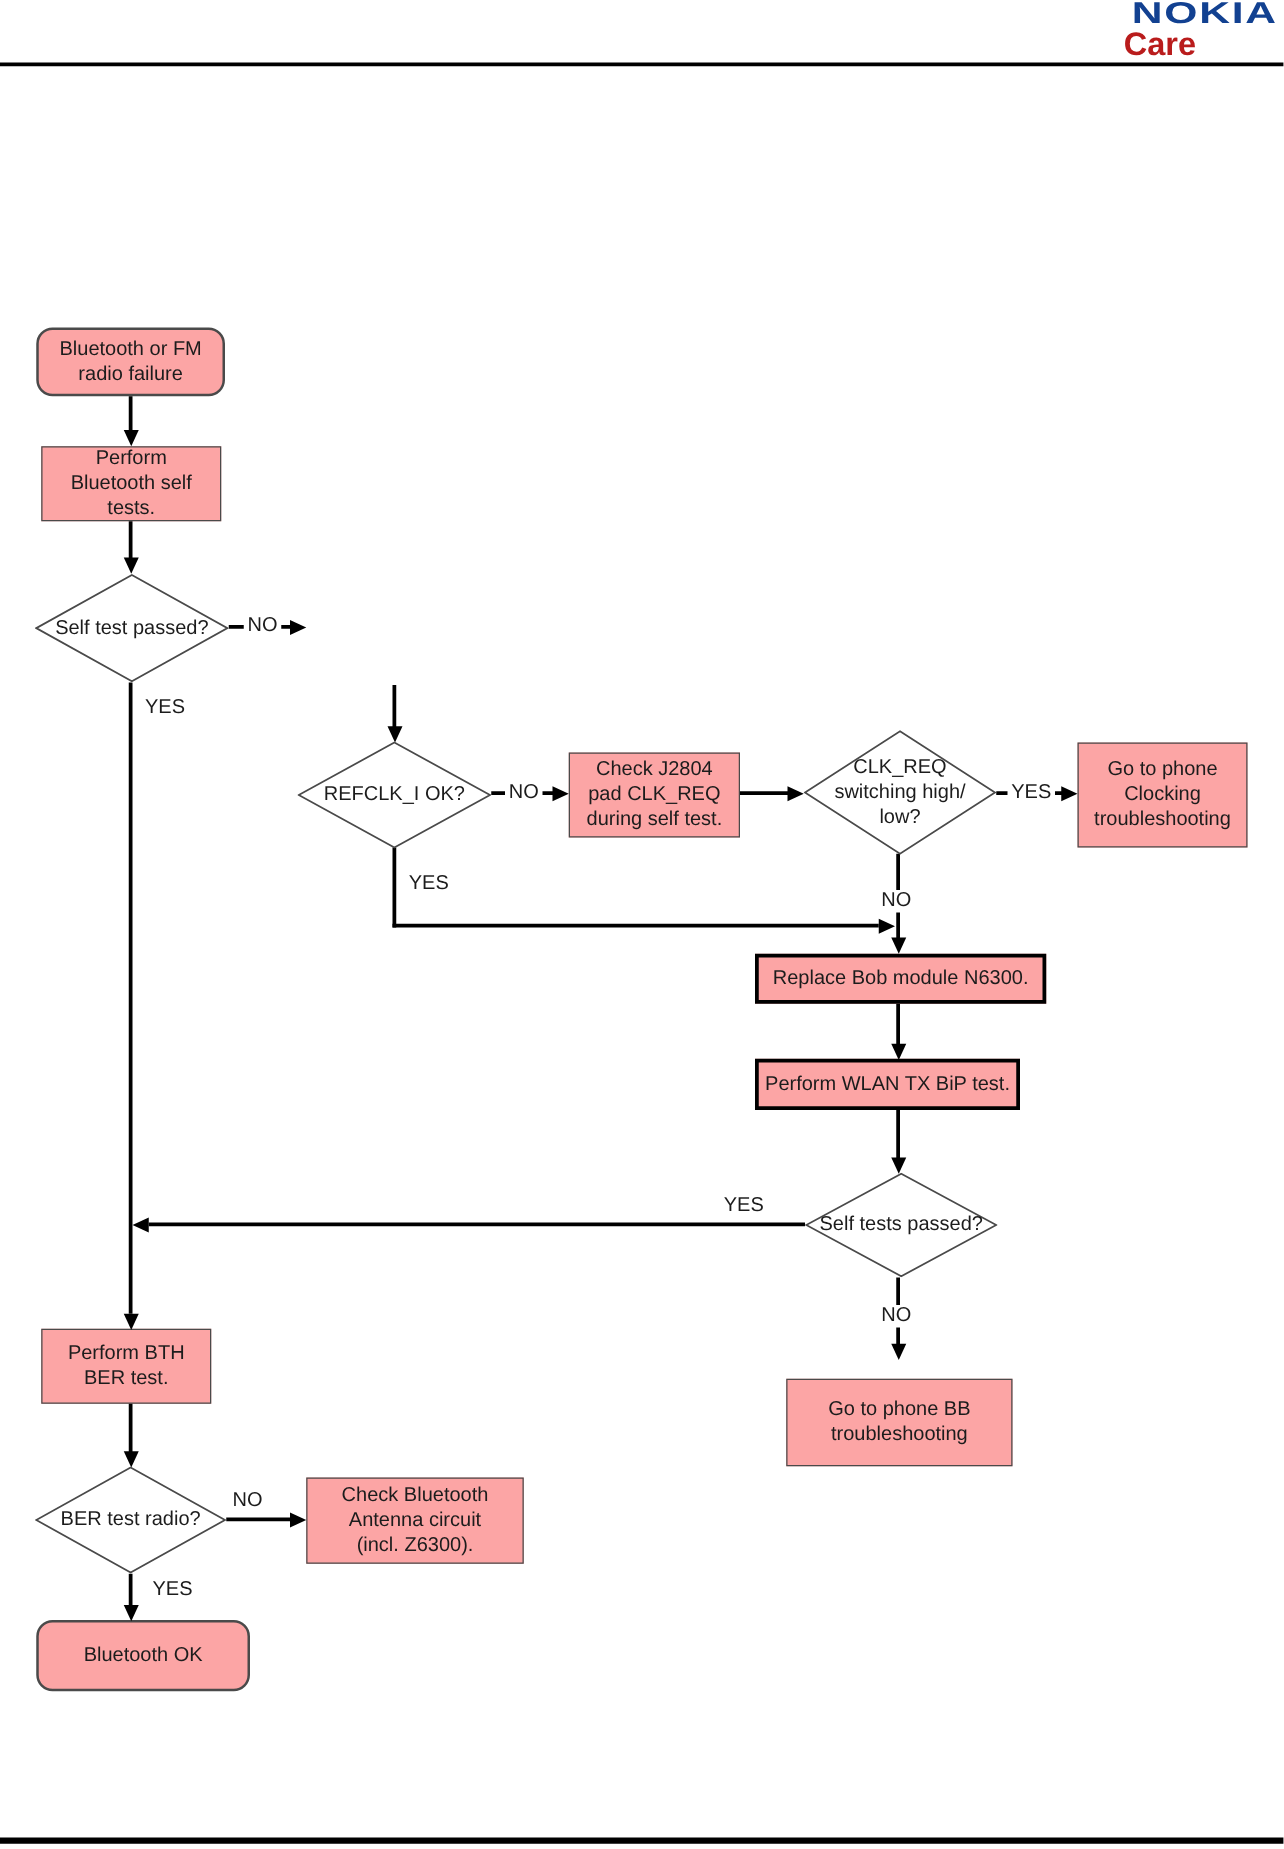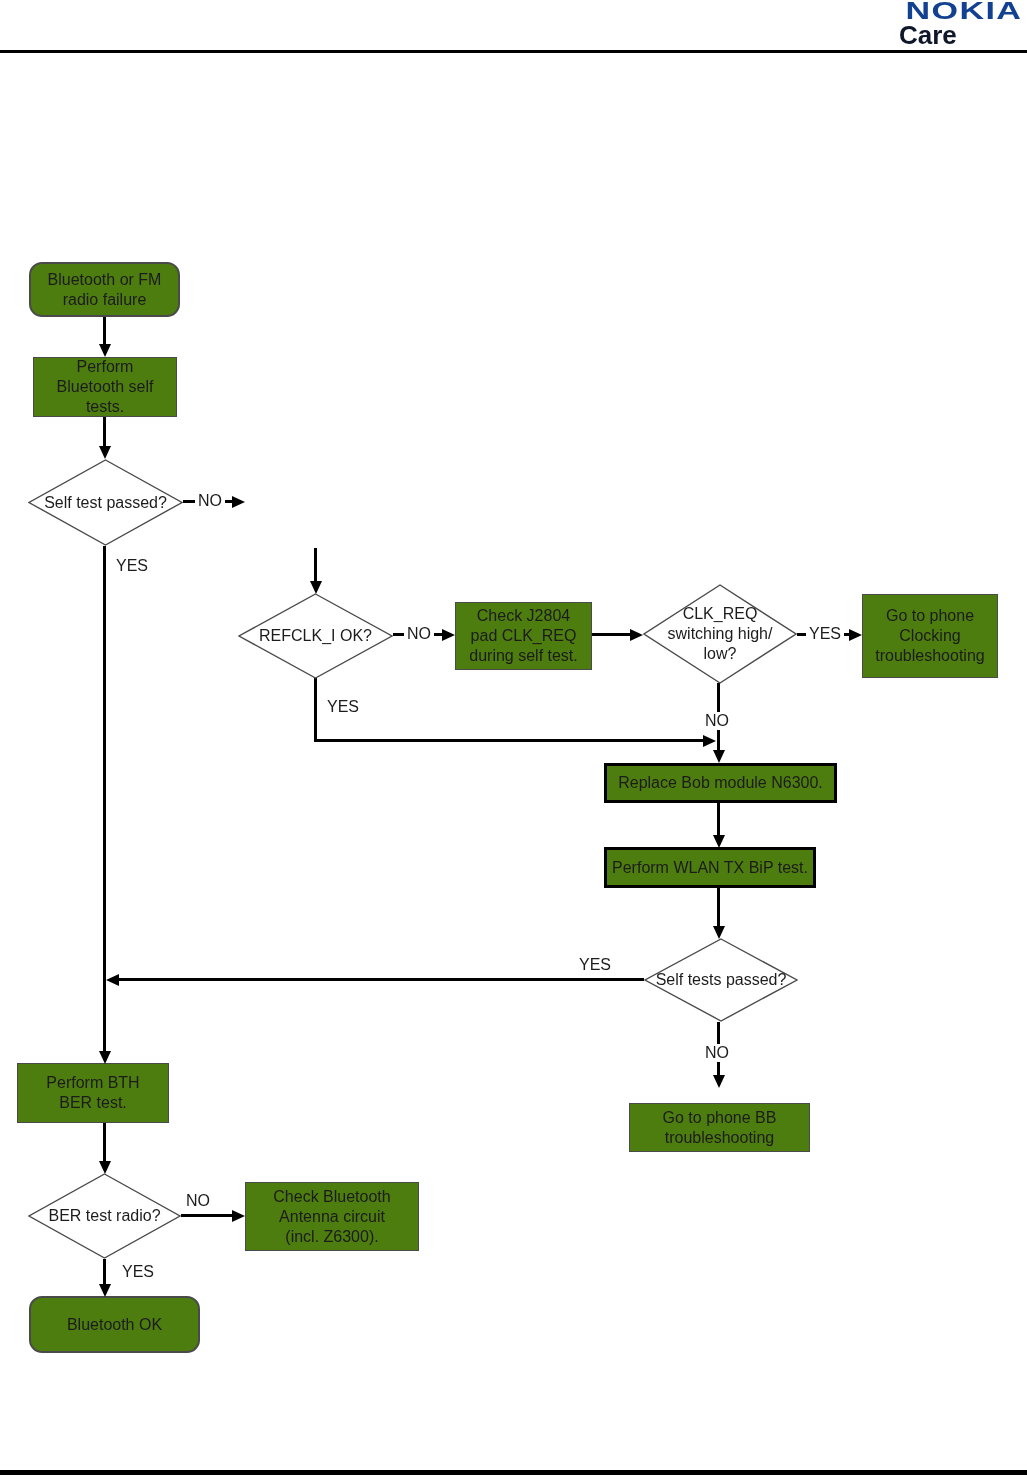--- a/index.html
+++ b/index.html
@@ -6,21 +6,21 @@
   #page{position:relative;width:1027px;height:1479px;background:#ffffff;overflow:hidden;
         font-family:"Liberation Sans", sans-serif;color:#1c1c1c;}
   
   .brand{position:absolute;top:-3px;right:5px;font-size:24px;font-weight:bold;
          letter-spacing:1px;transform:scaleX(1.42);transform-origin:right center;}
   .brand-sub{position:absolute;left:899px;top:20px;font-size:26px;font-weight:bold;}
   .rule-top{position:absolute;left:0;top:50px;width:100%;height:3px;background:#000;}
   .rule-bottom{position:absolute;left:0;top:1470px;width:100%;height:5px;background:#000;}
   
   .node{position:absolute;display:flex;align-items:center;justify-content:center;
-        text-align:center;font-size:16px;line-height:20px;background:#4d7c0f;box-sizing:border-box;}
+        text-align:center;font-size:16px;line-height:20px;background:#fca5a5;box-sizing:border-box;}
   .node-label{white-space:pre-line;position:relative;z-index:2;}
   .box{border:1.5px solid #4a4a4a;}
   .box-bold{border:3px solid #000;text-align:center;}
   .terminator{border:2px solid #4a4a4a;border-radius:13px;}
   .diamond{background:transparent;border:none;}
   .dshape{position:absolute;left:0;top:0;z-index:1;}
   .dshape polygon{fill:#ffffff;stroke:#4a4a4a;stroke-width:1.4;}
   
   .vline{position:absolute;width:3px;background:#000;}
   .hline{position:absolute;height:3px;background:#000;}
@@ -32,21 +32,21 @@
            border-bottom:6px solid transparent;border-right:13px solid #000;}
   .edge-label{position:absolute;font-size:16px;z-index:3;}
   .edge-label.inline{background:#fff;padding:0 3px;}
 </style>
 </head>
 <body>
 
 <div id="page">
 
   <div class="brand" style="color: rgb(18, 65, 145);">NOKIA</div>
-  <div class="brand-sub" style="color: #0f172a;">Care</div>
+  <div class="brand-sub" style="color: #b91c1c;">Care</div>
   <div class="rule-top"></div>
 
   <div class="node terminator" style="left:29px;top:262px;width:151px;height:55px">
     <span class="node-label">Bluetooth or FM
 radio failure</span>
   </div>
 
   <div class="node box" style="left:33px;top:357px;width:144px;height:60px">
     <span class="node-label">Perform
 Bluetooth self
@@ -97,26 +97,26 @@
     <span class="node-label">Perform WLAN TX BiP test.</span>
   </div>
 
   <div class="node diamond" style="left:644px;top:938px;width:154px;height:84px">
     <svg class="dshape" width="154" height="84" viewBox="0 0 154 84">
       <polygon points="77,1 153,42 77,83 1,42"></polygon>
     </svg>
     <span class="node-label">Self tests passed?</span>
   </div>
 
-  <div class="node box" style="left:629px;top:1103px;width:181px;height:49px">
+  <div class="node box" style="left:629px;top:1103px;width:181px;height:70px">
     <span class="node-label">Go to phone BB
 troubleshooting</span>
   </div>
 
-  <div class="node box" style="left:17px;top:1063px;width:152px;height:60px">
+  <div class="node box" style="left:33px;top:1063px;width:136px;height:60px">
     <span class="node-label">Perform BTH
 BER test.</span>
   </div>
 
   <div class="node diamond" style="left:28px;top:1173px;width:153px;height:86px">
     <svg class="dshape" width="153" height="86" viewBox="0 0 153 86">
       <polygon points="76.5,1 152,43 76.5,85 1,43"></polygon>
     </svg>
     <span class="node-label">BER test radio?</span>
   </div>

